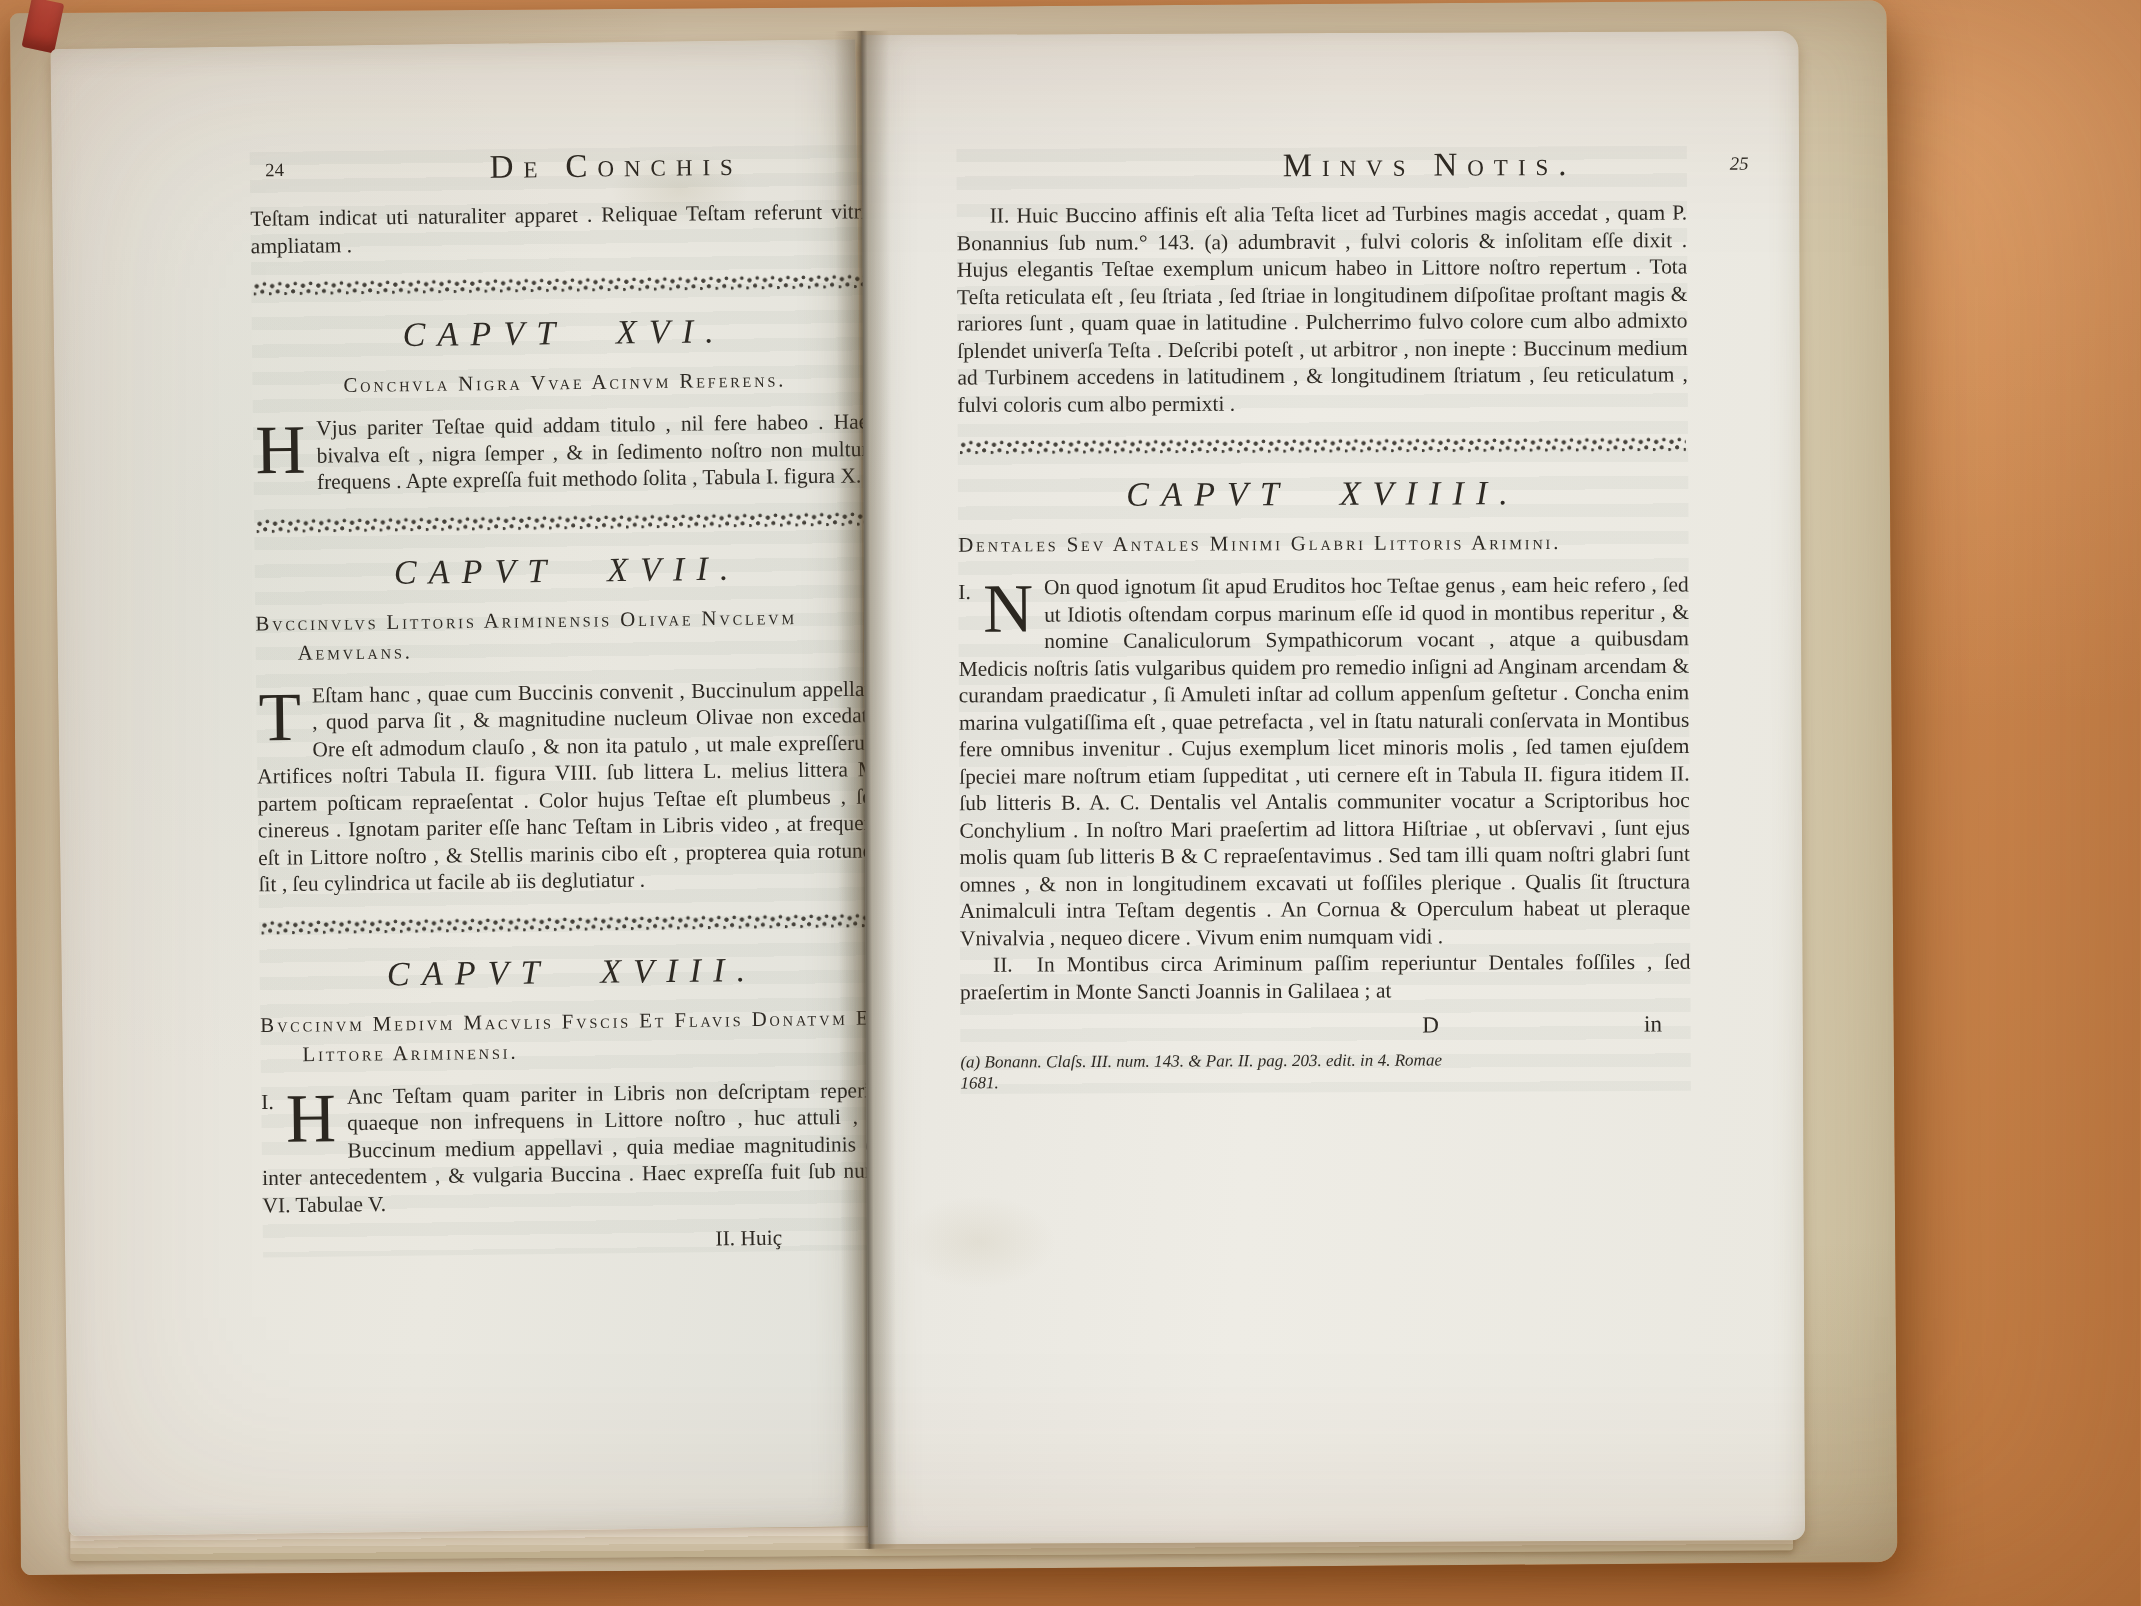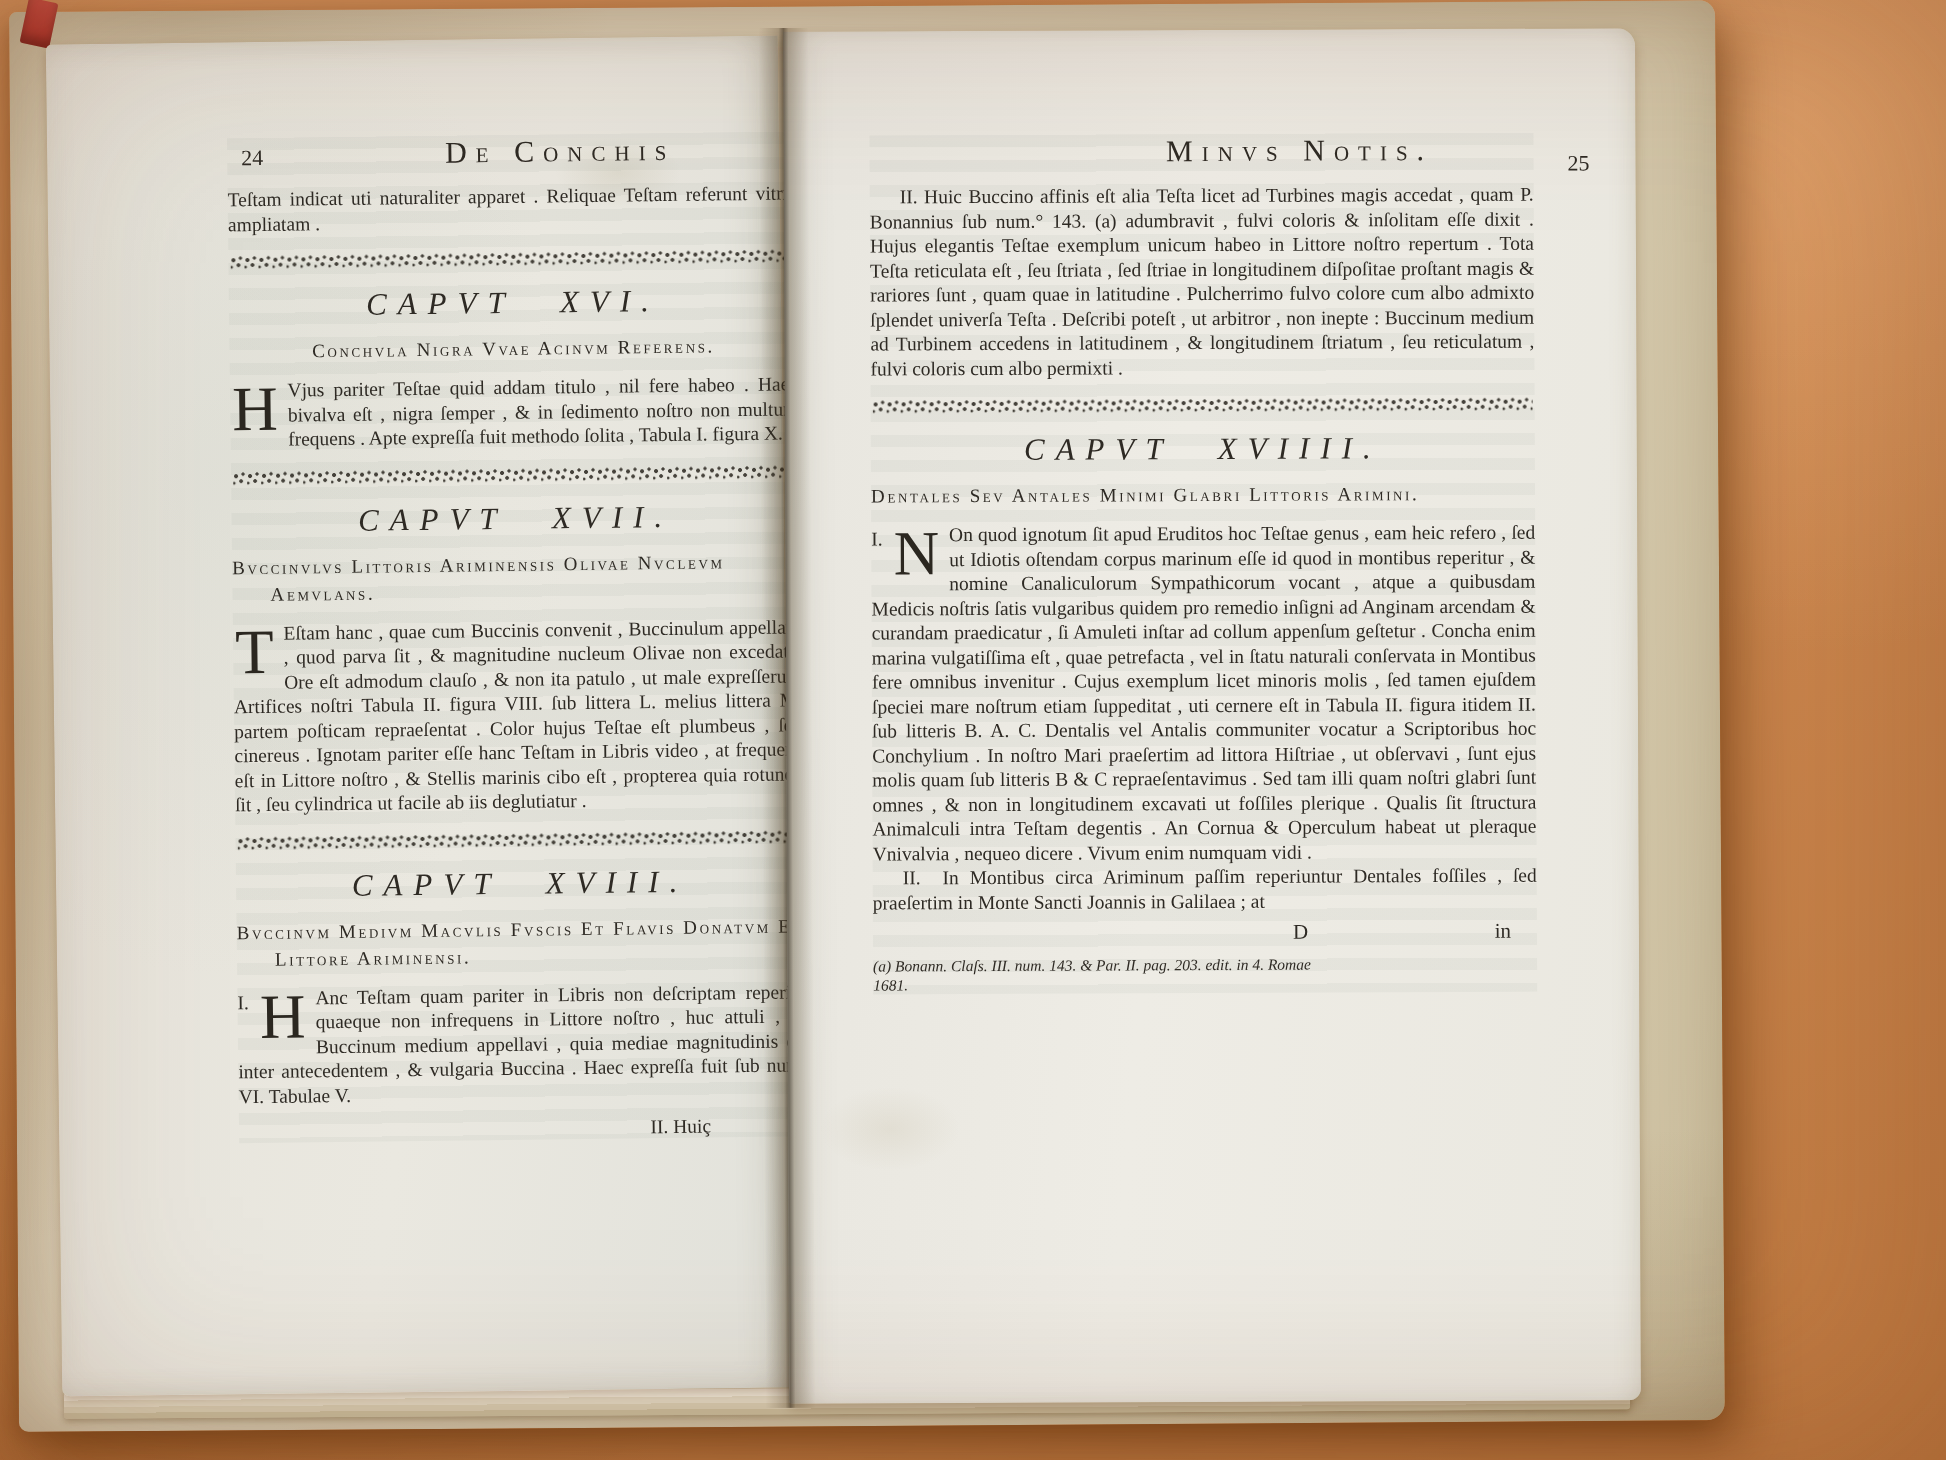--- a/index.html
+++ b/index.html
@@ -82,23 +82,23 @@
     position:absolute;
     background:repeating-linear-gradient(180deg, rgba(120,136,124,.07) 0 12px, rgba(120,136,124,0) 12px 25px);
   }
   .text-col-left{left:180px;top:96px;width:568px;}
   .text-col-right{left:86px;top:104px;width:664px;}
 
   .runhead{position:relative;text-align:center;font-variant:small-caps;
     font-size:30px;letter-spacing:9px;margin:0 0 16px 0;white-space:nowrap;}
   .runhead-left{padding-left:98px;}
   .runhead-right{padding-left:196px;}
-  .pageno{position:absolute;font-size:22px;letter-spacing:0;font-variant:normal;}
+  .pageno{position:absolute;font-size:17px;letter-spacing:0;font-variant:normal;}
   .pageno-left{left:14px;top:7px;}
-  .pageno-right{right:-56px;top:18px;}
+  .pageno-right{right:-56px;top:7px;font-style:italic;}
 
   .par{font-size:19.5px;line-height:24.5px;text-align:justify;margin:0;}
   .par.indent{text-indent:30px;}
   .par::after{content:"";display:block;clear:both;}
   .dropcap{float:left;font-size:63px;line-height:52px;padding:4px 10px 0 2px;color:#2b2720;}
   .pnum{float:left;font-size:19.5px;margin:4px 9px 0 0;}
   .pnum-inline{margin-right:22px;}
 
   .orn{clear:both;height:15px;margin:18px 2px 14px;opacity:.88;
     background-image:

